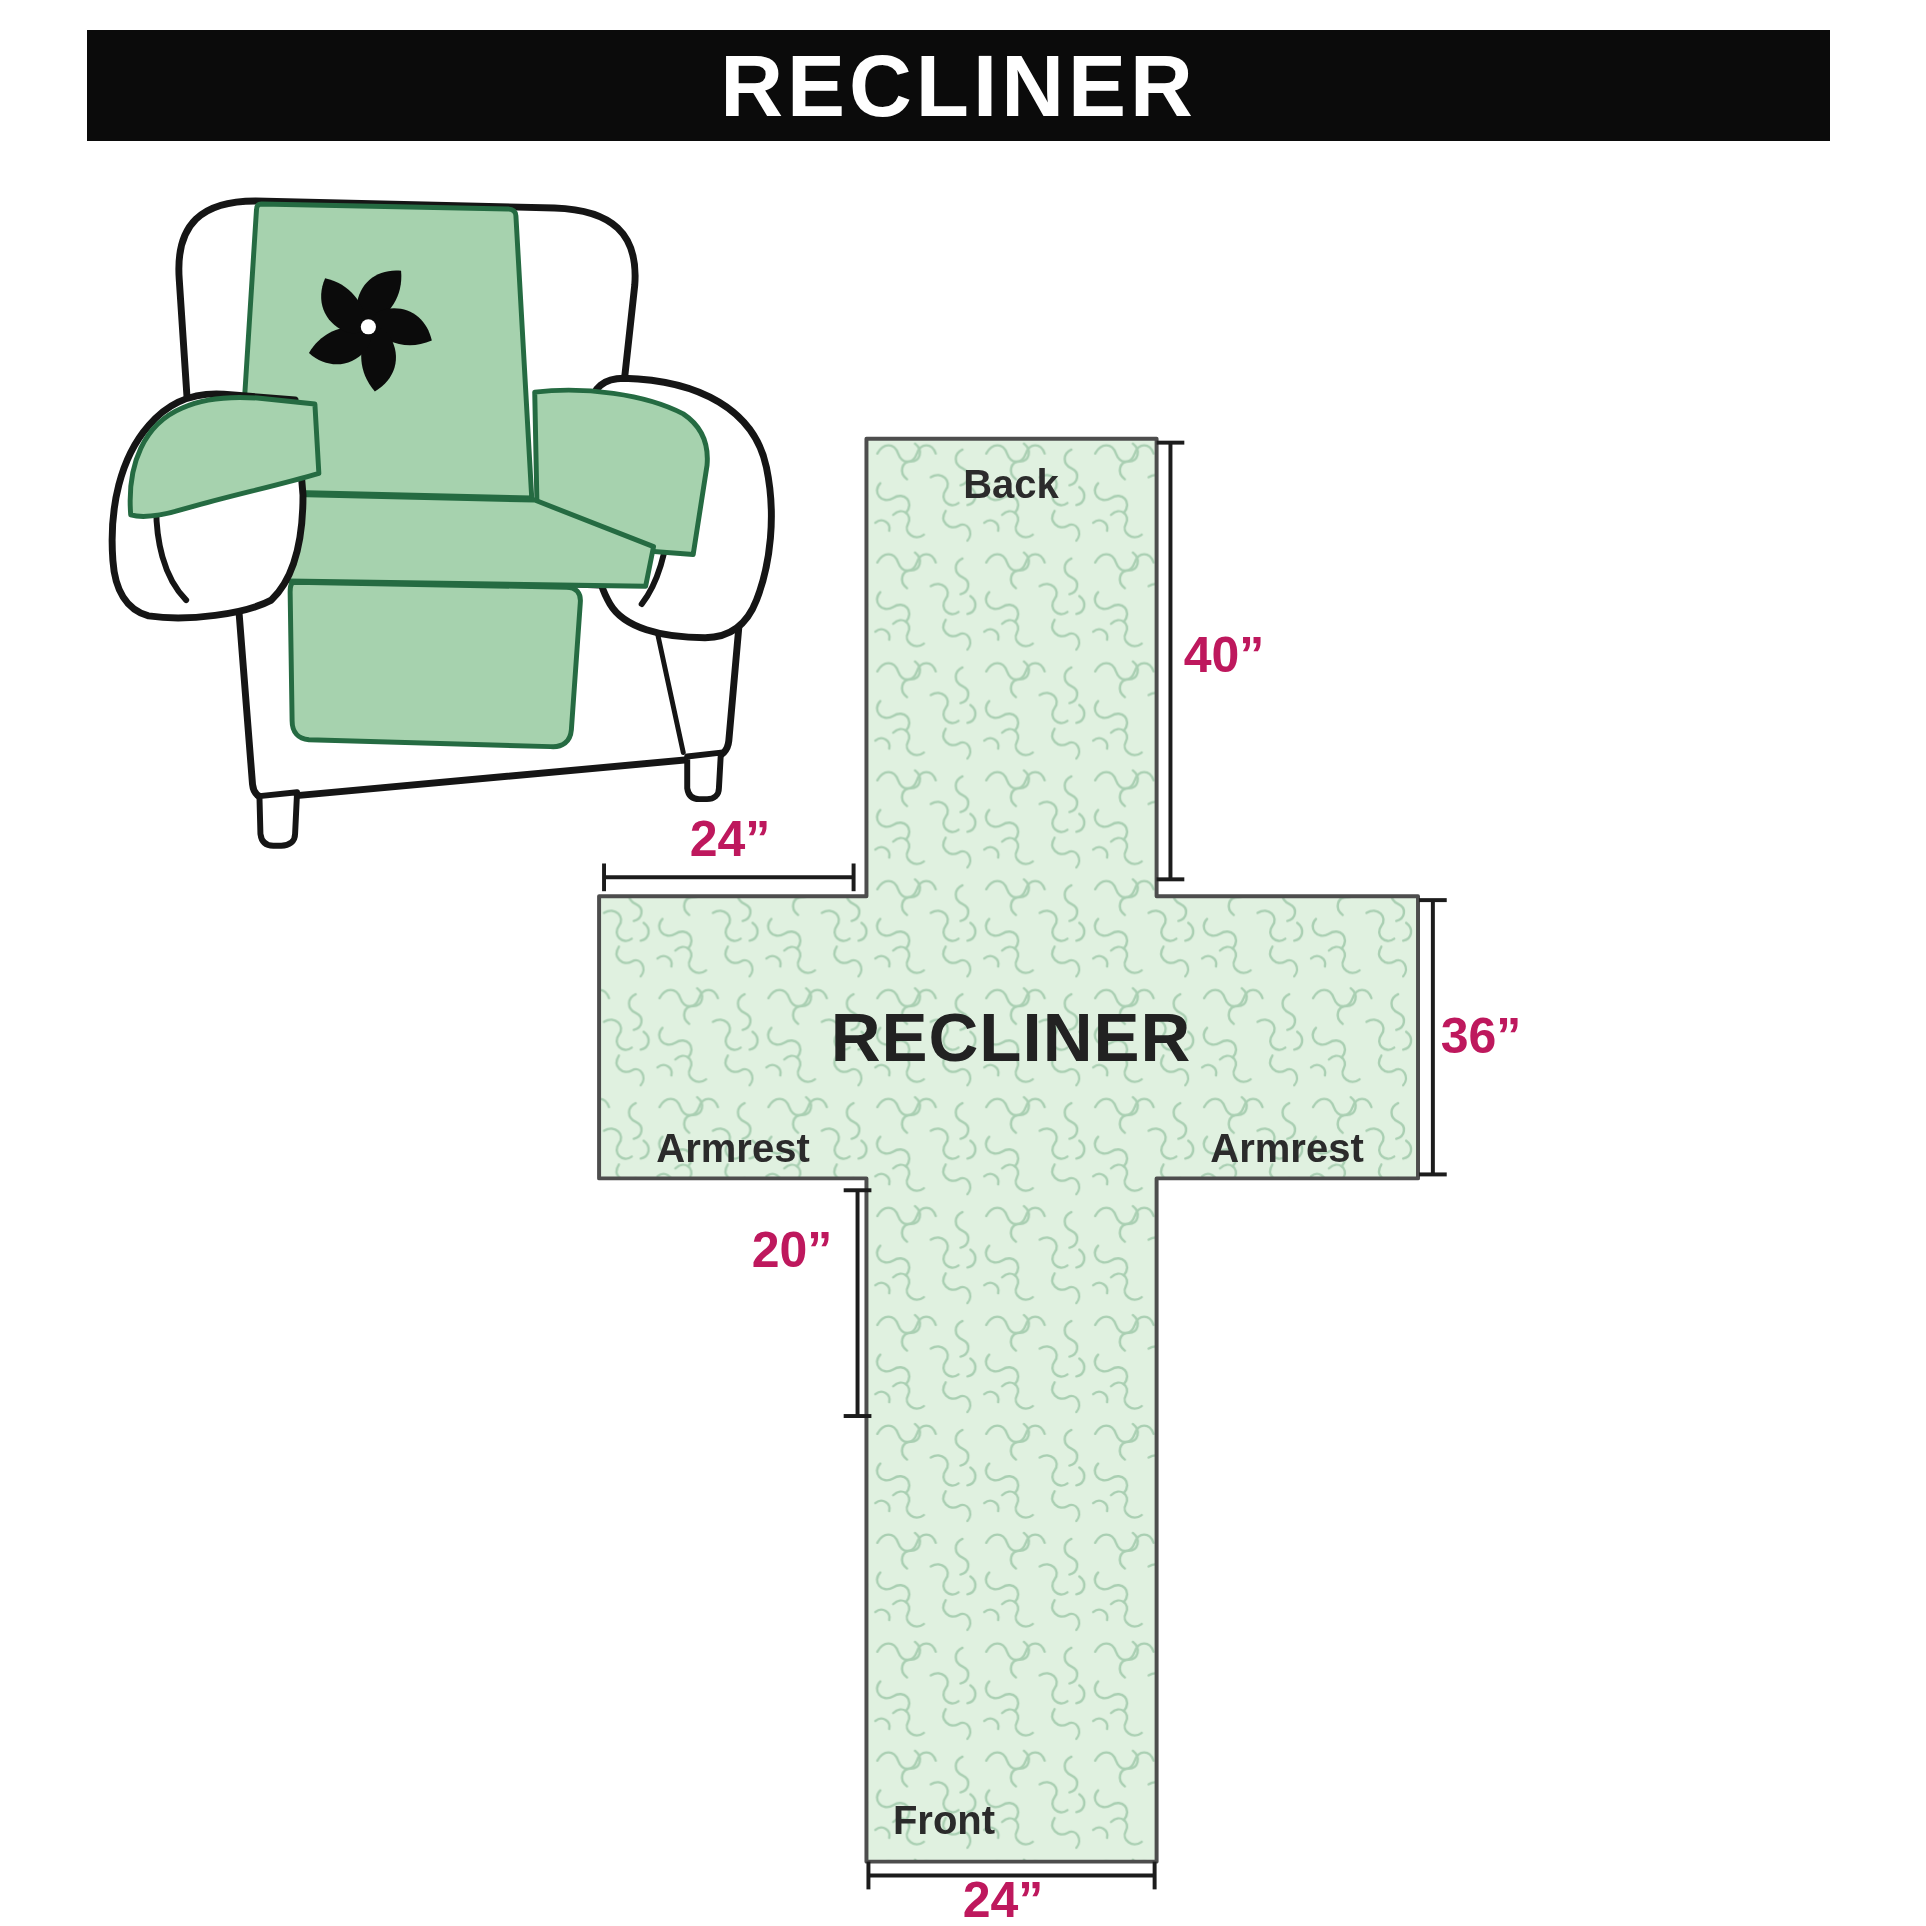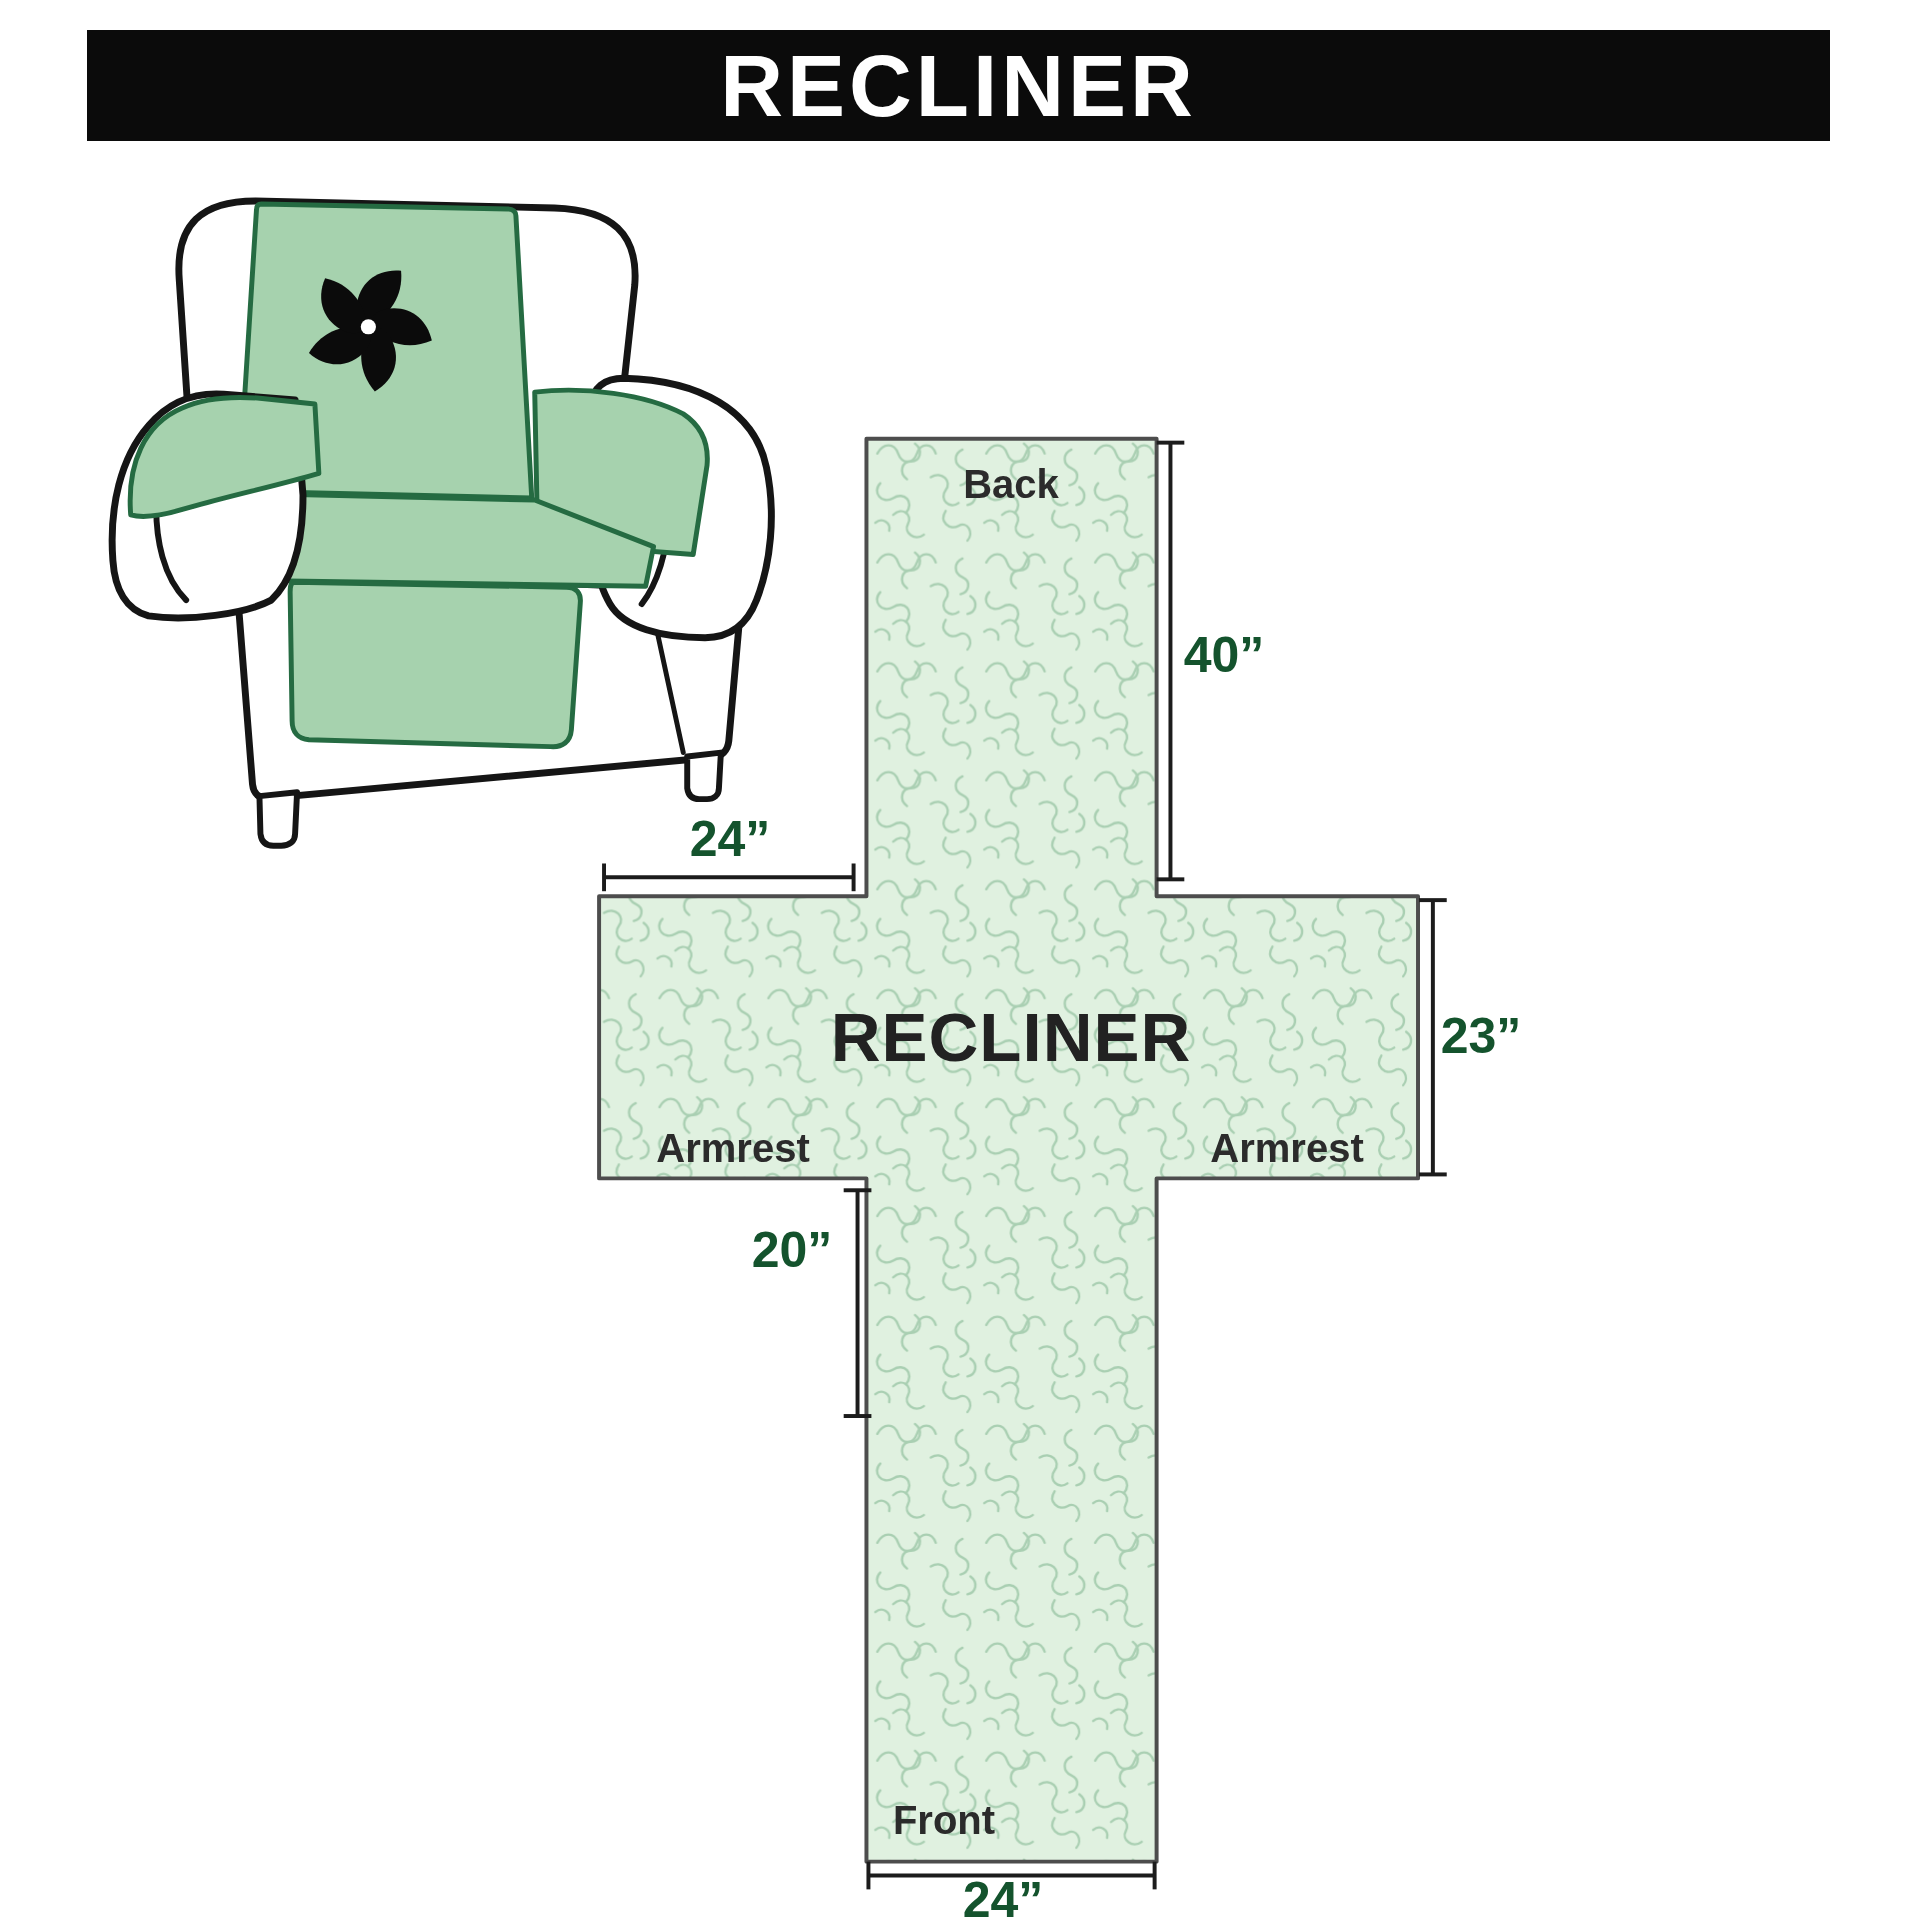--- a/index.html
+++ b/index.html
@@ -4,21 +4,21 @@
 <style>
   html,body{margin:0;padding:0;background:#ffffff;}
   .canvas{position:relative;width:1917px;height:1927px;background:#ffffff;overflow:hidden;
           font-family:"Liberation Sans",sans-serif;}
   .banner{position:absolute;left:87px;right:87px;top:30px;height:111px;background:#0b0b0b;
           display:flex;align-items:center;justify-content:center;}
   .banner-title{color:#ffffff;font-size:87px;font-weight:800;letter-spacing:4px;}
   .art{position:absolute;left:0;top:0;}
   .lbl{position:absolute;transform:translate(-50%,-50%);font-weight:700;color:#2b2b2b;white-space:nowrap;}
   .section{font-size:40px;}
-  .dim{font-size:50px;color:#14532d;}
+  .dim{font-size:50px;color:#be185d;}
   .center-lbl{font-size:69px;font-weight:800;letter-spacing:1px;color:#222222;}
 </style>
 </head>
 <body>
 
 <div class="canvas">
 
   <div class="banner">
     <span class="banner-title">RECLINER</span>
   </div>
@@ -107,21 +107,21 @@
           <line x1="1166" y1="1880" x2="1166" y2="1908"></line>
         </g>
       </g>
     </g>
   </svg>
 
   <div class="lbl section" style="left:1011px;top:484px">Back</div>
   <div class="lbl dim" style="left:1224px;top:655px">40”</div>
   <div class="lbl dim" style="left:730px;top:839px">24”</div>
   <div class="lbl center-lbl" style="left:1011px;top:1037px">RECLINER</div>
-  <div class="lbl dim" style="left:1481px;top:1036px">23”</div>
+  <div class="lbl dim" style="left:1481px;top:1036px">36”</div>
   <div class="lbl section" style="left:733px;top:1148px">Armrest</div>
   <div class="lbl section" style="left:1287px;top:1148px">Armrest</div>
   <div class="lbl dim" style="left:792px;top:1250px">20”</div>
   <div class="lbl section" style="left:944px;top:1820px">Front</div>
   <div class="lbl dim" style="left:1003px;top:1900px">24”</div>
 
 </div>
 
 
 </body></html>

